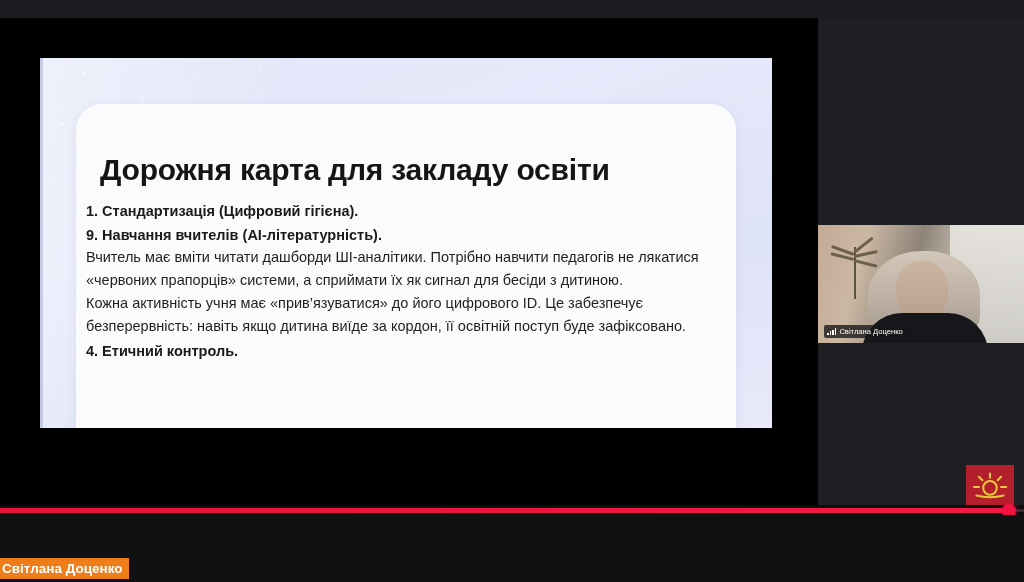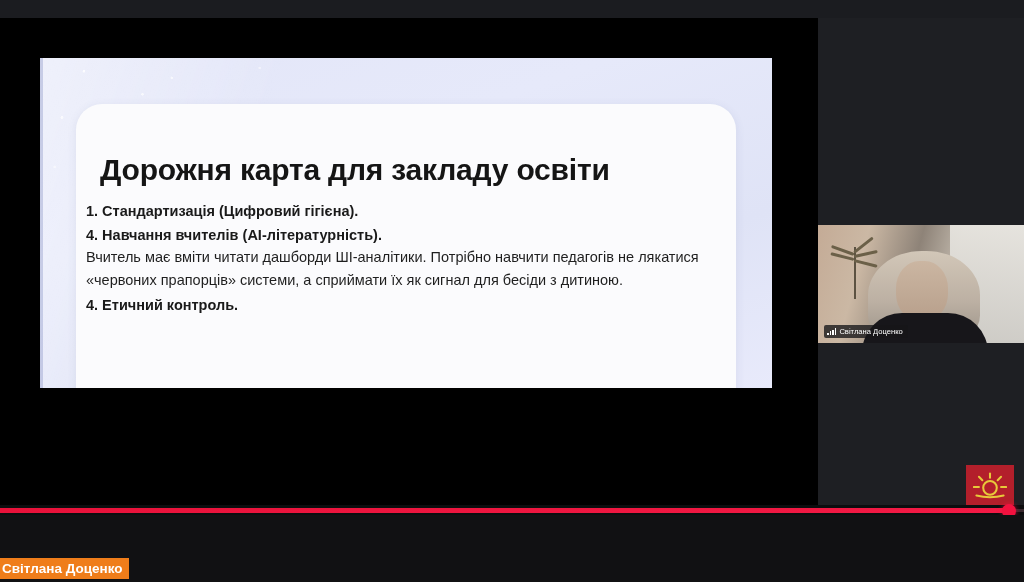--- a/index.html
+++ b/index.html
@@ -7,21 +7,21 @@
   #app{position:relative;width:1024px;height:582px;background:#17181b;overflow:hidden;}
 
   
   .topbar{position:absolute;left:0;top:0;width:1024px;height:18px;background:#1b1c20;}
 
   
   .stage{position:absolute;left:0;top:18px;width:1024px;height:487px;background:#000;overflow:hidden;}
   .stage-right-bg{position:absolute;left:818px;top:0;width:206px;height:487px;background:#1e1f23;}
 
   
-  .slide{position:absolute;left:40px;top:40px;width:732px;height:330px;
+  .slide{position:absolute;left:40px;top:40px;width:732px;height:370px;
          background:linear-gradient(160deg,#e3e6f8 0%,#e6e9fa 35%,#dfe3f6 70%,#e8eafb 100%);
          overflow:hidden;}
   .snowtex{position:absolute;inset:0;opacity:.85;
     background-image:
       radial-gradient(circle at 6% 4%, rgba(255,255,255,.95) 1.1px, transparent 1.6px),
       radial-gradient(circle at 14% 11%, rgba(255,255,255,.8) 1px, transparent 1.5px),
       radial-gradient(circle at 3% 18%, rgba(255,255,255,.85) 1.2px, transparent 1.7px),
       radial-gradient(circle at 10% 26%, rgba(255,255,255,.7) .9px, transparent 1.4px),
       radial-gradient(circle at 18% 6%, rgba(255,255,255,.75) 1px, transparent 1.5px),
       radial-gradient(circle at 2% 33%, rgba(255,255,255,.6) 1px, transparent 1.5px),
@@ -127,22 +127,23 @@
       <div class="snowtex"></div>
       <div class="snowsheen"></div>
       <div class="slide-edge"></div>
 
       <div class="card"></div>
 
       <div class="slide-title">Дорожня карта для закладу освіти</div>
 
       <div class="body-wrap">
         <div class="b-head">1. Стандартизація (Цифровий гігієна).</div>
-        <div class="b-head">4. Навчання вчителів (AI-літературність).</div>
+        <div class="b-head">9. Навчання вчителів (AI-літературність).</div>
         <div class="b-text">Вчитель має вміти читати дашборди ШІ-аналітики. Потрібно навчити педагогів не лякатися «червоних прапорців» системи, а сприймати їх як сигнал для бесіди з дитиною.</div>
+        <div class="b-text">Кожна активність учня має «прив’язуватися» до його цифрового ID. Це забезпечує безперервність: навіть якщо дитина виїде за кордон, її освітній поступ буде зафіксовано.</div>
         <div class="b-head">4. Етичний контроль.</div>
       </div>
 
       <div class="pagewrap">
         <div class="pagenum">13</div>
         <span class="flake" style="left:12px;top:-2px">✳</span>
         <span class="flake" style="left:24px;top:-5px">✳</span>
 
         <span class="flake" style="left:4px;top:10px">✳</span>
 

